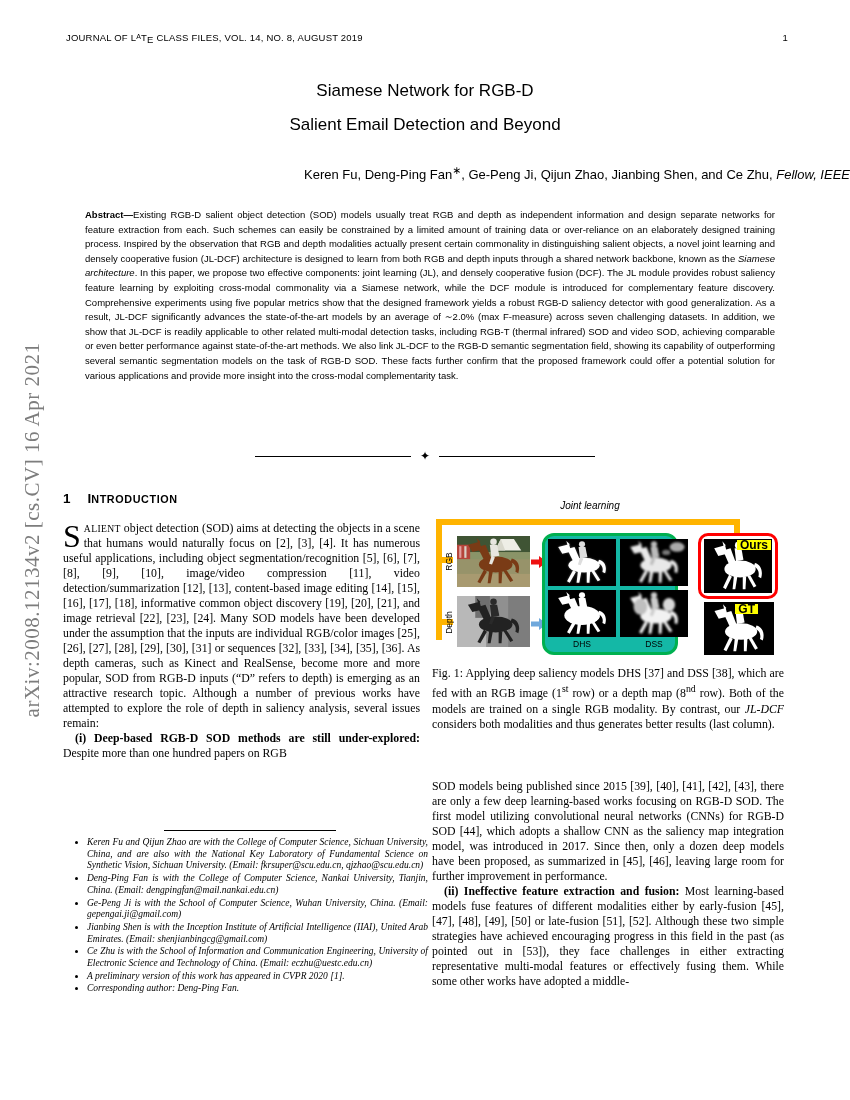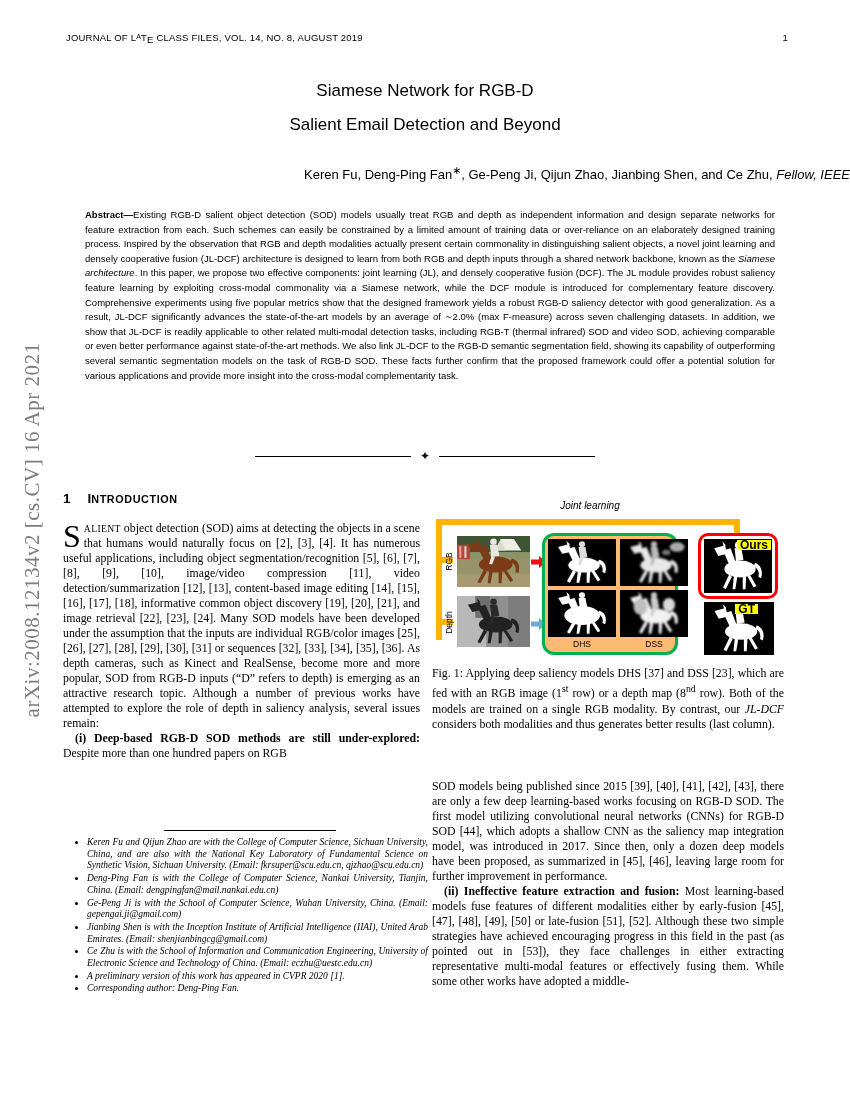--- a/index.html
+++ b/index.html
@@ -57,21 +57,21 @@
   .joint-label{position:absolute;left:100px;top:0;width:116px;text-align:center;
                font-family:"Liberation Sans",sans-serif;font-style:italic;font-size:10px;}
   .connector{position:absolute;left:0;top:0;pointer-events:none;}
   .fim{position:absolute;display:block;}
   .rot{position:absolute;width:40px;height:11px;text-align:center;transform:rotate(-90deg);
        font-family:"Liberation Sans",sans-serif;font-size:8.5px;}
   .rgb-rot{left:-3px;top:56px;}
   .dep-rot{left:-3px;top:117px;}
   .arrow{position:absolute;}
   .greenbox{position:absolute;left:110px;top:33px;width:136px;height:122px;box-sizing:border-box;
-            border:3px solid #00B050;border-radius:12px;background:#fdba74;}
+            border:3px solid #00B050;border-radius:12px;background:#14b8a6;}
   .redbox{position:absolute;left:266px;top:33px;width:80px;height:66px;box-sizing:border-box;
           border:3px solid #FF0000;border-radius:10px;background:#fff;}
   .maplab{position:absolute;width:70px;text-align:center;bottom:3px;
           font-family:"Liberation Sans",sans-serif;font-size:8.5px;}
   .tag{position:absolute;background:#FFFF00;color:#000;font-family:"Liberation Sans",sans-serif;
        font-weight:bold;font-size:12px;line-height:10px;padding:0 3px;}
 
   .caption{margin:4px 0 0 0;text-align:justify;font-size:11.8px;line-height:15.3px;}
   .rp{margin-top:47px;}
 </style>
@@ -250,19 +250,19 @@
       <div style="position:absolute;left:272px;top:102px;width:56px;height:53px;">
         <svg class="fim" style="left:0;top:0" width="70" height="53" viewBox="0 0 100 70" preserveAspectRatio="none">
           <rect width="100" height="70" fill="#000"></rect>
           <use href="#horsebody" fill="#ffffff"></use>
             <use href="#rider" fill="#ffffff"></use>
         </svg>
         <span class="tag" style="right:2px;top:2px">GT</span>
       </div>
     </div>
 
-    <p class="caption"><span>Fig. 1: Applying deep saliency models DHS [37] and DSS [23], which are fed with an RGB image (1</span><sup>st</sup><span> row) or a depth map (8</span><sup>nd</sup><span> row). Both of the models are trained on a single RGB modality. By contrast, our </span><i>JL-DCF</i><span> considers both modalities and thus generates better results (last column).</span></p>
+    <p class="caption"><span>Fig. 1: Applying deep saliency models DHS [37] and DSS [38], which are fed with an RGB image (1</span><sup>st</sup><span> row) or a depth map (8</span><sup>nd</sup><span> row). Both of the models are trained on a single RGB modality. By contrast, our </span><i>JL-DCF</i><span> considers both modalities and thus generates better results (last column).</span></p>
 
     <p class="body-p rp">SOD models being published since 2015 [39], [40], [41], [42], [43], there are only a few deep learning-based works focusing on RGB-D SOD. The first model utilizing convolutional neural networks (CNNs) for RGB-D SOD [44], which adopts a shallow CNN as the saliency map integration model, was introduced in 2017. Since then, only a dozen deep models have been proposed, as summarized in [45], [46], leaving large room for further improvement in performance.</p>
     <p class="body-p indent"><b>(ii) Ineffective feature extraction and fusion:</b><span> Most learning-based models fuse features of different modalities either by early-fusion [45], [47], [48], [49], [50] or late-fusion [51], [52]. Although these two simple strategies have achieved encouraging progress in this field in the past (as pointed out in [53]), they face challenges in either extracting representative multi-modal features or effectively fusing them. While some other works have adopted a middle-</span></p>
   </div>
 
 </div>
 
 </body></html>

